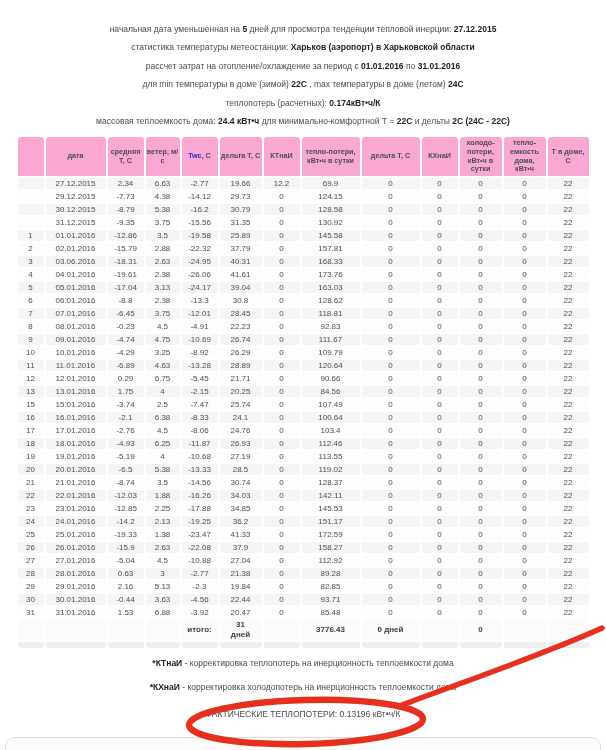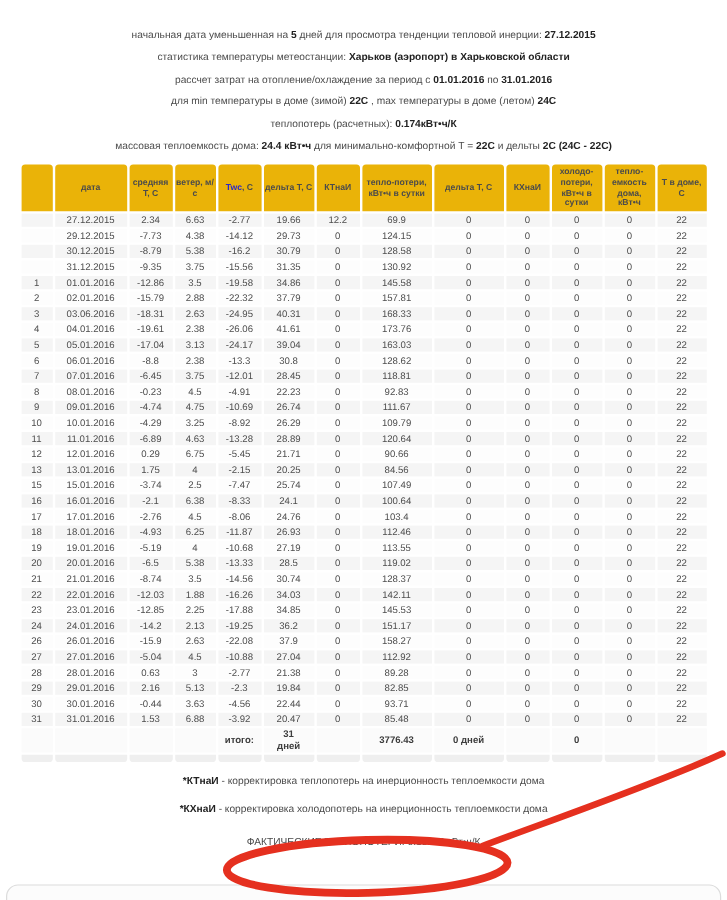--- a/index.html
+++ b/index.html
@@ -9,21 +9,21 @@
   .intro{padding-top:20px;text-align:center;font-size:8.5px;}
   .iline{height:18.4px;line-height:18.4px;white-space:nowrap;}
   .iline b{color:#222;}
   
   table.grid{margin:5px auto 0;width:575px;table-layout:fixed;
              border-collapse:separate;border-spacing:2px;font-size:8px;}
   col.c0{width:26px}col.c1{width:60px}col.c2{width:36px}col.c3{width:34px}
   col.c4{width:36px}col.c5{width:42px}col.c6{width:36px}col.c7{width:58px}
   col.c8{width:58px}col.c9{width:36px}col.c10{width:42px}col.c11{width:42px}
   col.c12{width:41px}
-  th{background:#eab308;font-weight:bold;font-size:7.2px;line-height:8.6px;
+  th{background:#f9a8d4;font-weight:bold;font-size:7.2px;line-height:8.6px;
      color:#4b4b4b;height:32px;padding:2px 1px;vertical-align:middle;
      text-align:center;border-radius:3px 3px 0 0;overflow:hidden;}
   td{text-align:center;height:11px;line-height:11px;padding:0 1px;
      white-space:nowrap;overflow:hidden;color:#4d4d4d;}
   tbody tr:nth-child(odd) td{background:#f5f5f5;}
   tbody tr:nth-child(even) td{background:#fdfdfd;}
   tbody tr.totals td{background:#fbfbfb;font-weight:bold;height:20px;
      line-height:9.5px;white-space:pre-line;vertical-align:middle;color:#3d3d3d;}
   tbody tr.endrow td{background:#efefef;height:6px;border-radius:0 0 3px 3px;}
   .twc{color:var(--link,#2828cc);cursor:pointer;}
@@ -146,21 +146,21 @@
         <td>0</td>
         <td>0</td>
         <td>22</td>
       </tr>
       <tr>
         <td>1</td>
         <td>01.01.2016</td>
         <td>-12.86</td>
         <td>3.5</td>
         <td>-19.58</td>
-        <td>34.86</td>
+        <td>25.89</td>
         <td>0</td>
         <td>145.58</td>
         <td>0</td>
         <td>0</td>
         <td>0</td>
         <td>0</td>
         <td>22</td>
       </tr>
       <tr>
         <td>2</td>
@@ -479,20 +479,35 @@
       </tr>
       <tr>
         <td>24</td>
         <td>24.01.2016</td>
         <td>-14.2</td>
         <td>2.13</td>
         <td>-19.25</td>
         <td>36.2</td>
         <td>0</td>
         <td>151.17</td>
+        <td>0</td>
+        <td>0</td>
+        <td>0</td>
+        <td>0</td>
+        <td>22</td>
+      </tr>
+      <tr>
+        <td>25</td>
+        <td>25.01.2016</td>
+        <td>-19.33</td>
+        <td>1.38</td>
+        <td>-23.47</td>
+        <td>41.33</td>
+        <td>0</td>
+        <td>172.59</td>
         <td>0</td>
         <td>0</td>
         <td>0</td>
         <td>0</td>
         <td>22</td>
       </tr>
       <tr>
         <td>26</td>
         <td>26.01.2016</td>
         <td>-15.9</td>

